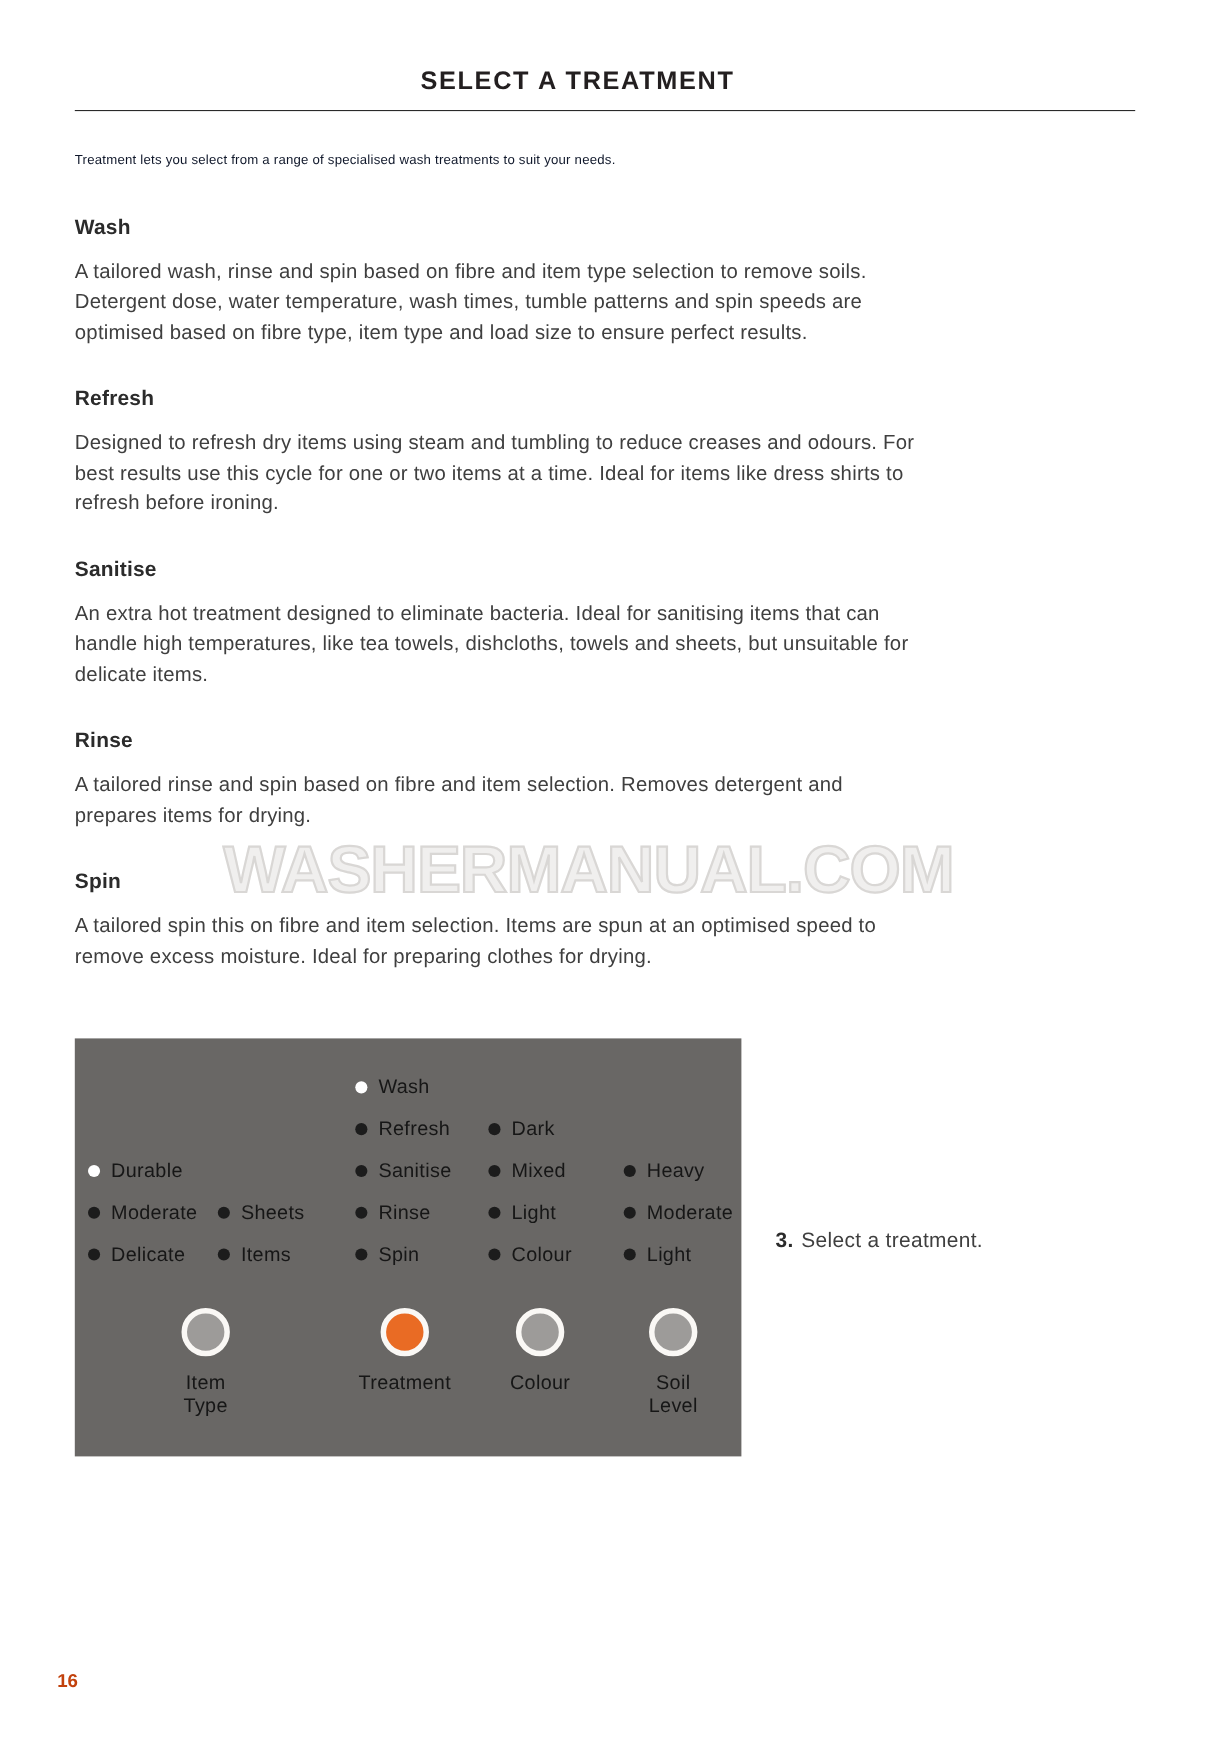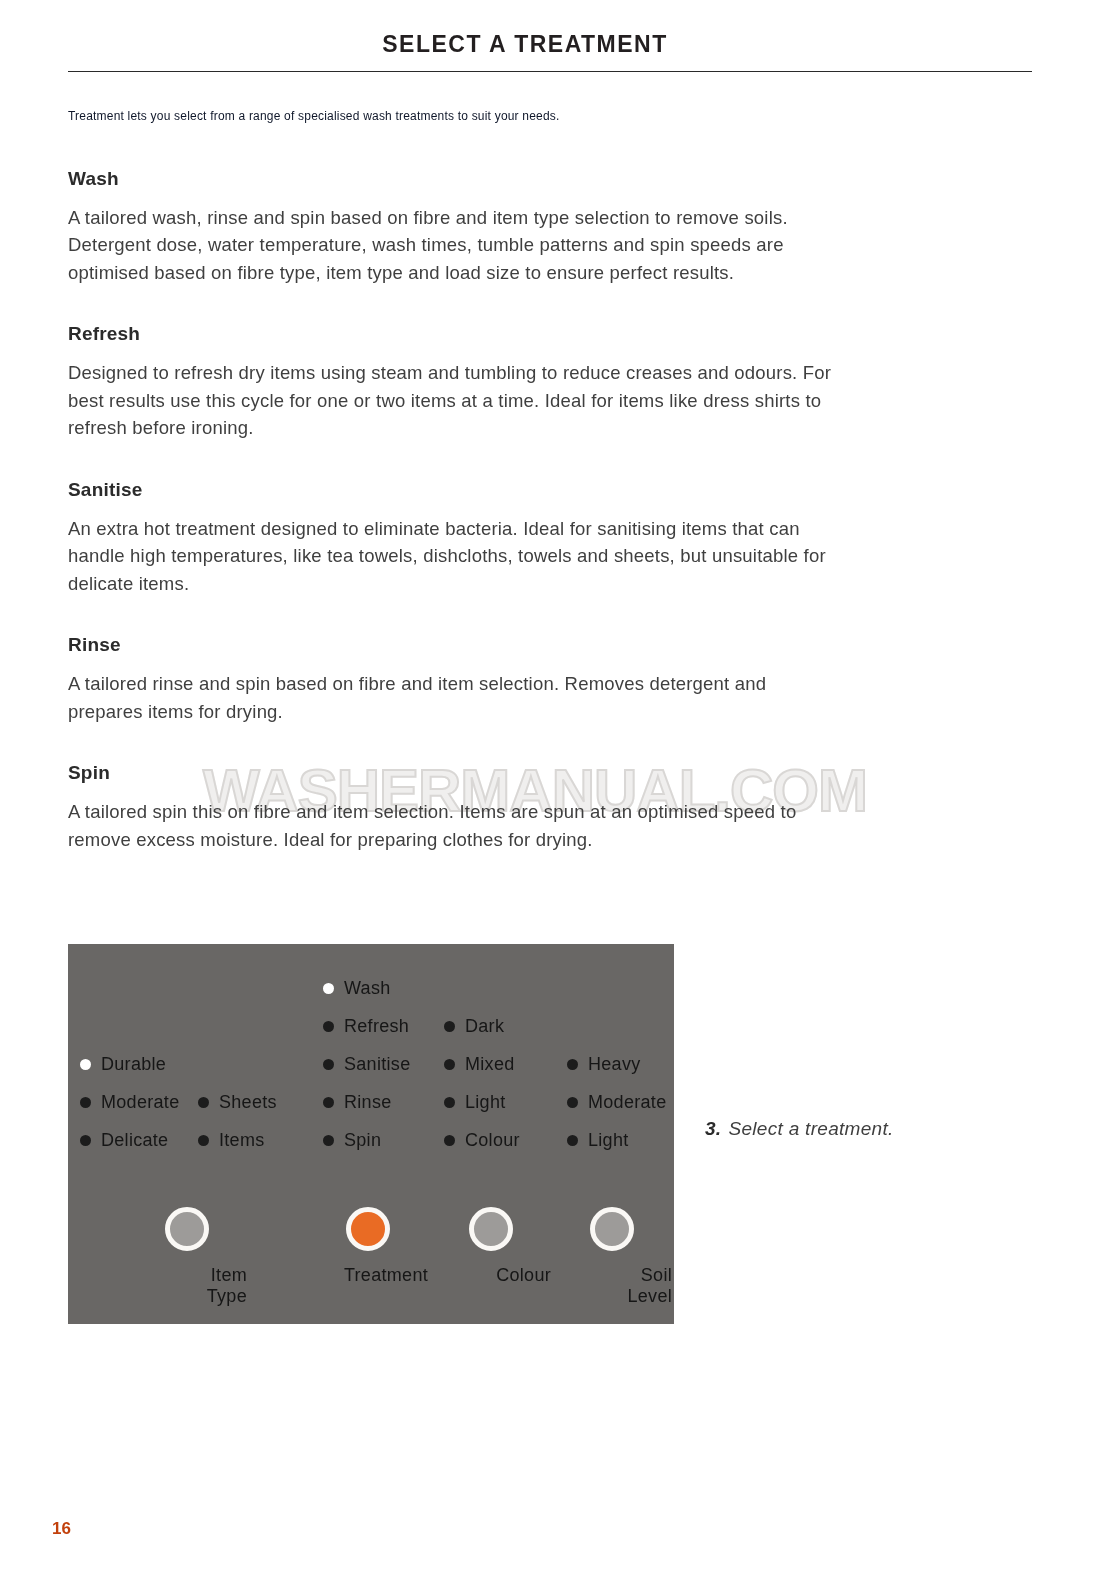--- a/index.html
+++ b/index.html
@@ -5,21 +5,21 @@
   * { margin:0; padding:0; box-sizing:border-box; }
   html,body { background:#ffffff; }
   .page {
     position:relative;
     width:1118px; height:1587px;
     margin:0 auto;
     background:#ffffff;
     font-family:"Liberation Sans", sans-serif;
     overflow:hidden;
   }
-  .content { position:relative; z-index:2; padding:30px 68px 0 68px; width:1050px; }
+  .content { position:relative; z-index:2; padding:59px 68px 0 68px; width:1050px; }
   .title {
     text-align:center;
     font-size:23px; font-weight:bold; letter-spacing:1.5px;
     color:#231f20; line-height:28px;
   }
   .rule {
     border:none; border-top:1.6px solid #2a2a2a;
     margin-top:13px; width:964px;
   }
   .intro {
@@ -51,37 +51,37 @@
     background:#696765;
   }
   .ind-col { position:absolute; }
   .ind-item { height:38px; display:flex; align-items:center; }
   .dot {
     width:11px; height:11px; border-radius:50%;
     background:#1c1c1c; margin-right:10px; flex:0 0 auto;
   }
   .dot.lit { background:#ffffff; }
   .ind-label { font-size:18px; color:#161616; letter-spacing:0.3px; white-space:nowrap; }
-  .btn-group { position:absolute; top:263px; width:120px; text-align:right; }
+  .btn-group { position:absolute; top:245px; width:120px; text-align:center; }
   .knob {
     width:44px; height:44px; border-radius:50%;
     border:5px solid #faf8f5;
     background:#9d9b99;
     margin:0 auto;
   }
   .knob.selected { background:#e96b24; }
   .knob-label {
     margin-top:14px;
     font-size:18px; line-height:21px; color:#161616; letter-spacing:0.3px;
     white-space:pre-line;
   }
   .step {
     position:absolute; z-index:2;
     left:705px; top:1118px;
-    font-size:19px; color:#3f3f3f; letter-spacing:0.3px;font-style:italic;
+    font-size:19px; color:#3f3f3f; letter-spacing:0.3px;
   }
   .step b { color:#2b2b2b; margin-right:7px; }
   .page-number {
     position:absolute; z-index:2;
     left:52px; top:1519px;
     font-size:17px; font-weight:bold; color:#c2410c;
   }
 </style>
 </head>
 <body>

